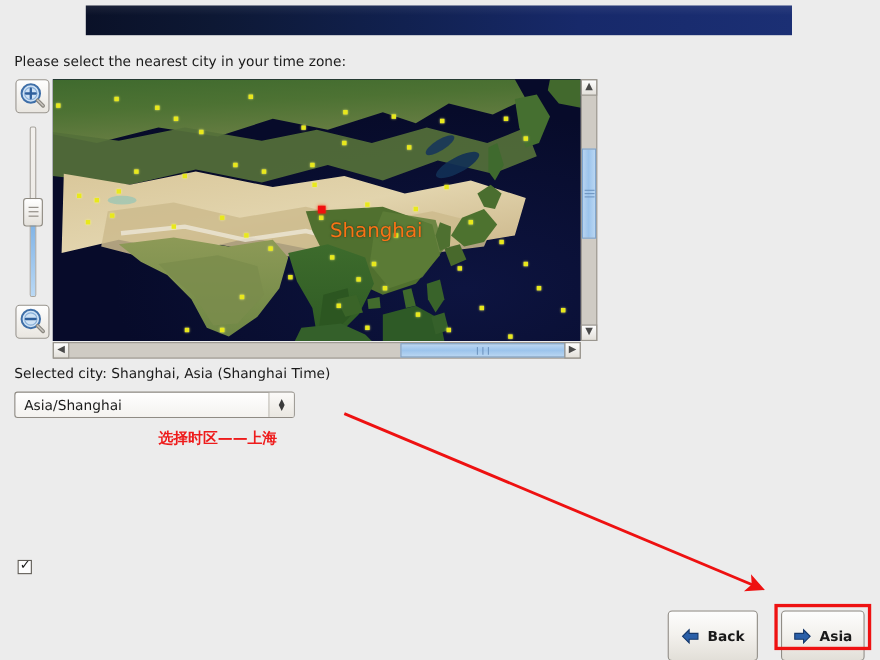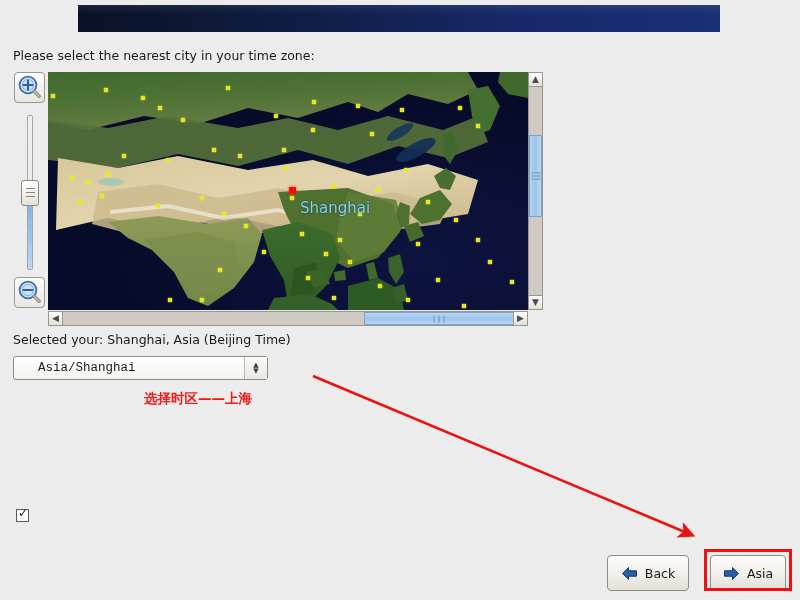--- a/index.html
+++ b/index.html
@@ -26,21 +26,21 @@
 
   
   .map-wrap{position:absolute;left:48px;top:72px;width:480px;height:238px;overflow:hidden;background:#0b1030;}
   .map-canvas{position:absolute;left:0;top:0;width:480px;height:238px;}
   .sea{position:absolute;inset:0;background:
       radial-gradient(ellipse at 78% 80%, #0d1440 0%, #070b2a 60%),
       linear-gradient(180deg,#0a1038,#060a26);}
 
   .dot{position:absolute;width:4px;height:4px;background:#e8e81c;box-shadow:0 0 2px rgba(255,255,120,.9);}
   .city-marker{position:absolute;width:7px;height:7px;background:#f01010;box-shadow:0 0 3px rgba(255,40,0,.9);}
-  .city-label{position:absolute;color:#7dd3fc;font-size:15px;white-space:nowrap;text-shadow:0 0 2px rgba(0,0,0,.6);}
+  .city-label{position:absolute;color:#f97316;font-size:18px;white-space:nowrap;text-shadow:0 0 2px rgba(0,0,0,.6);}
 
   
   .vbar{position:absolute;left:528px;top:72px;width:15px;height:238px;background:#cfcbc4;border:1px solid #9a968f;box-sizing:border-box;}
   .hbar{position:absolute;left:48px;top:311px;width:480px;height:15px;background:#cfcbc4;border:1px solid #9a968f;box-sizing:border-box;}
   .sb-btn{position:absolute;background:linear-gradient(180deg,#fdfdfd,#e3e0da);border:1px solid #9a968f;box-sizing:border-box;display:flex;align-items:center;justify-content:center;}
   .v-up{left:-1px;top:-1px;width:15px;height:15px;}
   .v-dn{left:-1px;bottom:-1px;width:15px;height:15px;}
   .h-lt{left:-1px;top:-1px;width:15px;height:15px;}
   .h-rt{right:-1px;top:-1px;width:15px;height:15px;}
   .arrow-g{font-size:9px;color:#4a4a4a;line-height:1;}
@@ -63,37 +63,37 @@
   .zfill{position:absolute;left:0;bottom:0;width:100%;height:85px;background:linear-gradient(180deg,#6fa8e0,#b9d8f5);}
   .zhandle{position:absolute;left:21px;top:180px;width:18px;height:26px;border:1px solid #8d8980;border-radius:3px;
      background:linear-gradient(180deg,#ffffff,#e4e1db);box-sizing:border-box;}
   .zhandle i{display:block;width:9px;height:1px;background:#8a867e;margin:3px auto;}
   .zhandle i:first-child{margin-top:7px;}
 
   
   .sel-city{position:absolute;left:13px;top:332px;white-space:nowrap;}
   .combo{position:absolute;left:13px;top:356px;width:255px;height:24px;
     background:linear-gradient(180deg,#ffffff,#f4f2ef);border:1px solid #8f8b84;border-radius:3px;box-sizing:border-box;}
-  .combo-text{position:absolute;left:24px;top:4px;font-size:12.5px;font-family:Liberation Mono, monospace;}
+  .combo-text{position:absolute;left:8px;top:4px;font-size:12.5px;}
   .combo-btn{position:absolute;right:0;top:0;width:22px;height:22px;border-left:1px solid #bdb9b2;
     background:linear-gradient(180deg,#fbfaf8,#eae7e1);display:flex;flex-direction:column;align-items:center;justify-content:center;}
   .chev{font-size:7px;line-height:6px;color:#3b3b3b;}
 
   .cn-note{position:absolute;left:144px;top:390px;color:#ee1b1b;font-weight:bold;font-size:13.5px;white-space:nowrap;}
 
   
   .chk-row{position:absolute;left:16px;top:509px;display:flex;align-items:center;}
   .chk-box{width:13px;height:13px;border:1px solid #5e5a54;background:#fdfdfd;box-sizing:border-box;position:relative;}
   .chk-mark{position:absolute;left:1px;top:-3px;font-size:12px;color:#1b1b1b;line-height:13px;}
   .chk-label{margin-left:9px;font-size:12.5px;}
 
   
-  .btn{position:absolute;height:36px;border:1px solid #918d86;border-radius:4px;
+  .btn{position:absolute;height:46px;border:1px solid #918d86;border-radius:4px;
     background:linear-gradient(180deg,#fdfdfd 0%,#f3f1ed 48%,#e2dfd8 100%);
-    display:flex;align-items:center;justify-content:center;box-sizing:border-box;}
+    display:flex;align-items:center;justify-content:center;box-sizing:border-box;font-weight:bold;}
   .btn-back{left:607px;top:555px;width:82px;}
   .btn-next{left:710px;top:555px;width:76px;}
   .btn-label{font-size:12.5px;margin-left:7px;}
   .hl-box{position:absolute;left:704px;top:549px;width:88px;height:42px;border:3px solid #ee1111;box-sizing:border-box;}
 
   svg.anno{position:absolute;left:0;top:0;width:800px;height:600px;pointer-events:none;}
 </style>
 </head>
 <body>
 
@@ -290,21 +290,21 @@
         <i></i>
         <i></i>
         <i></i>
       </span>
   </div>
   <div class="sb-btn h-rt">
     <span class="arrow-g">▶</span>
   </div>
 </div>
 
-<div class="sel-city">Selected your: Shanghai, Asia (Beijing Time)</div>
+<div class="sel-city">Selected city: Shanghai, Asia (Shanghai Time)</div>
 
 <div class="combo">
   <span class="combo-text">Asia/Shanghai</span>
   <span class="combo-btn">
     <span class="chev">▲</span>
     <span class="chev">▼</span>
   </span>
 </div>
 
 <div class="cn-note">选择时区——上海</div>

